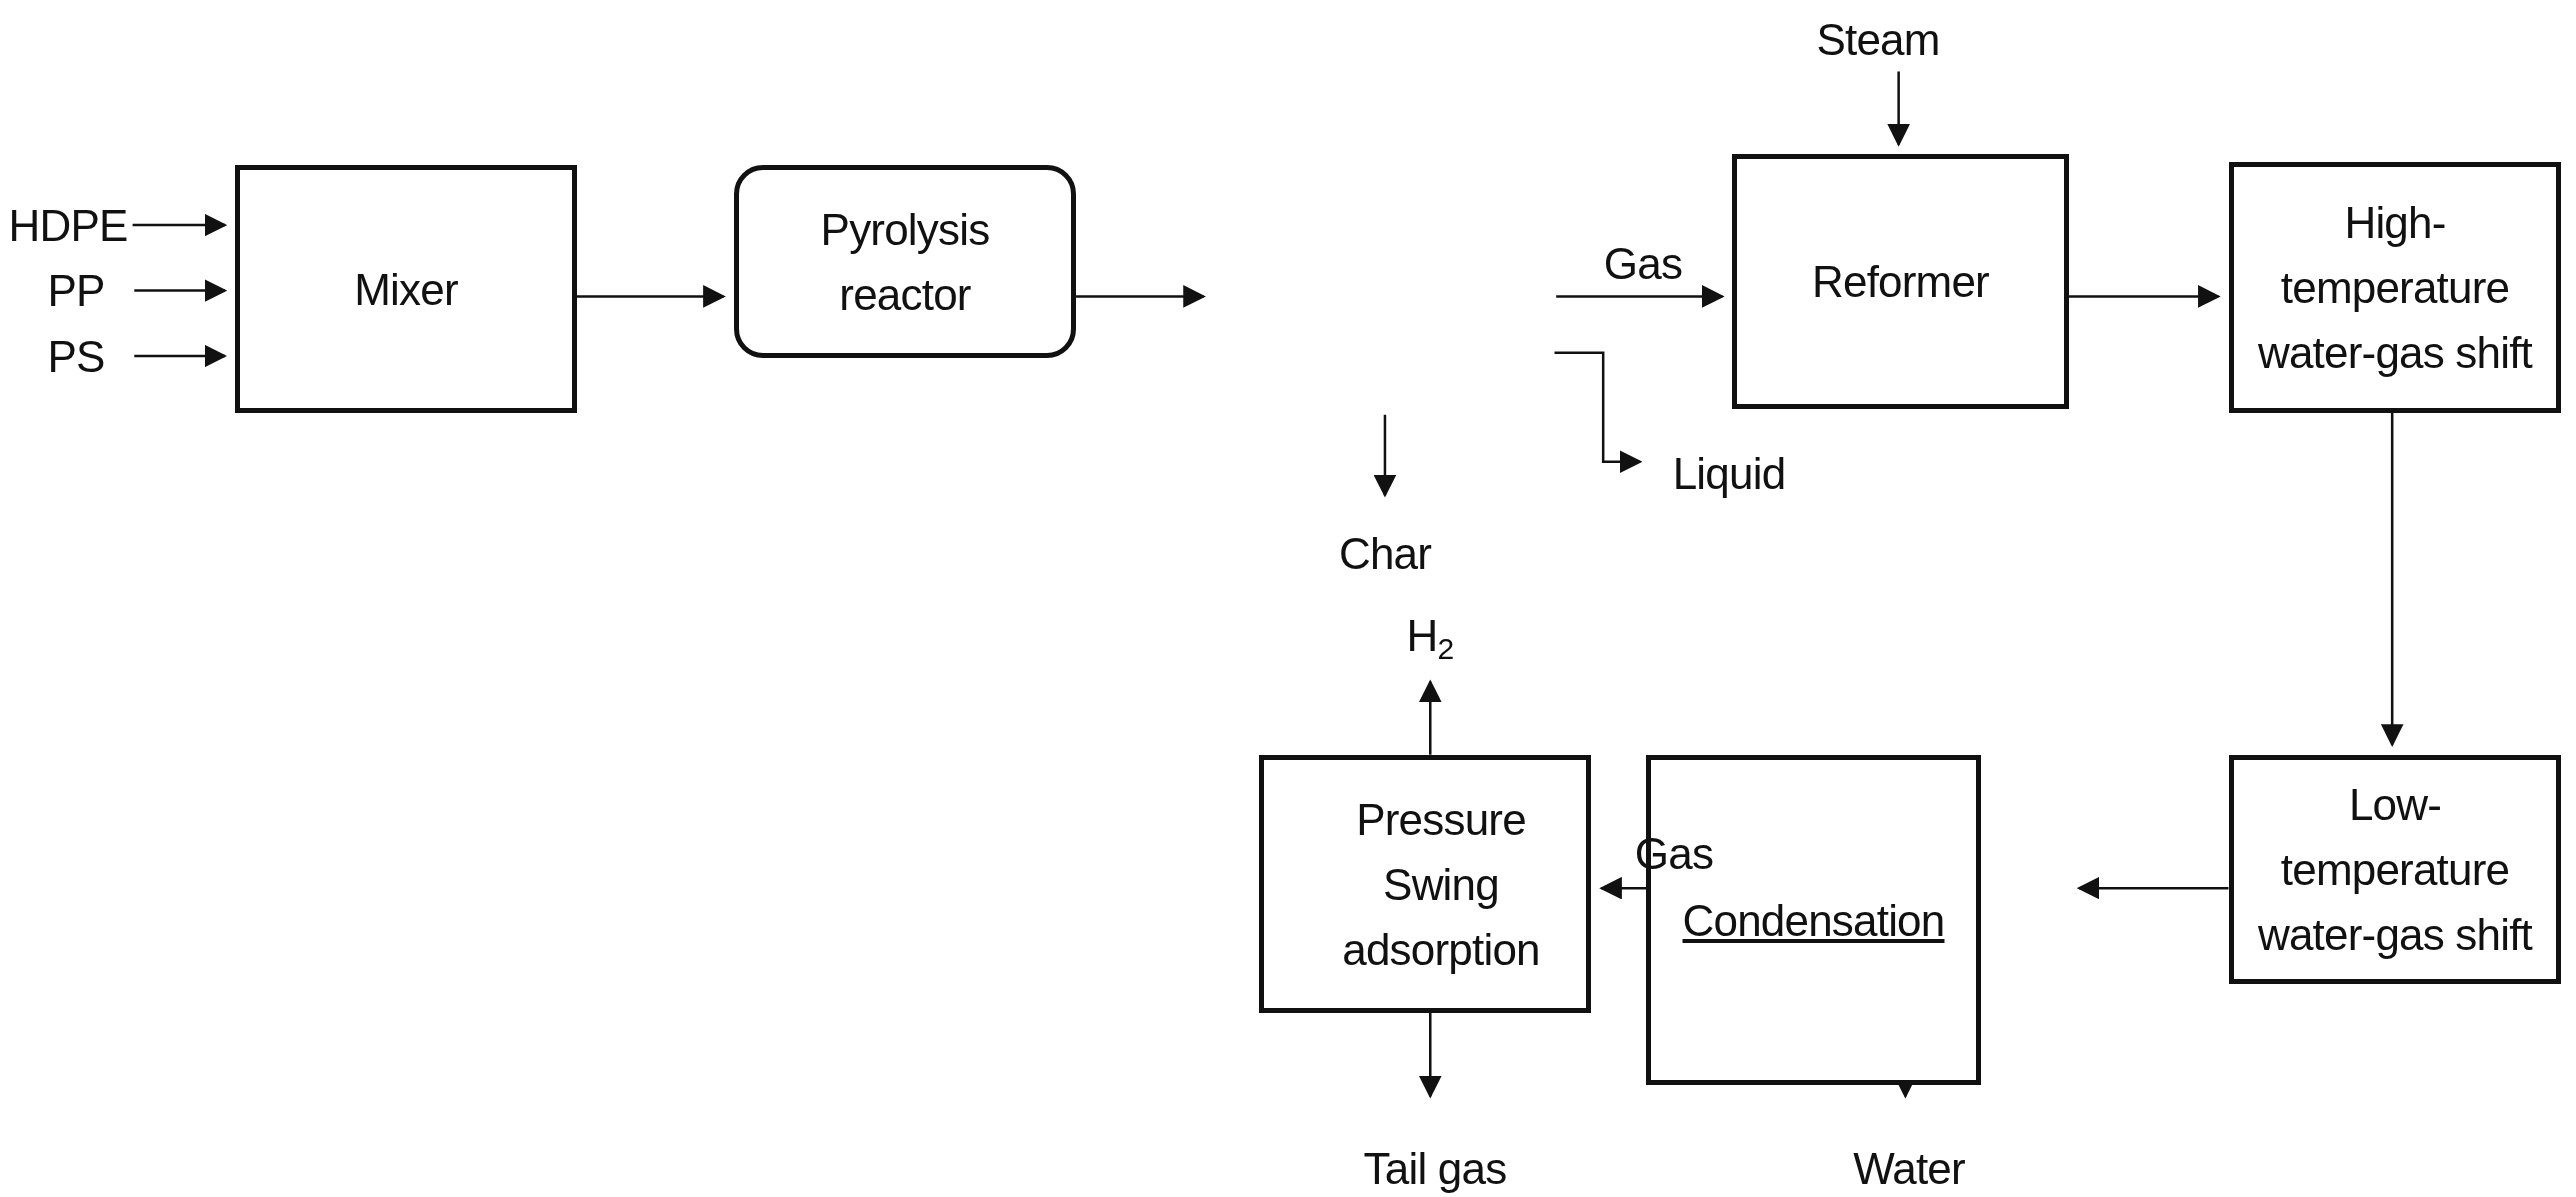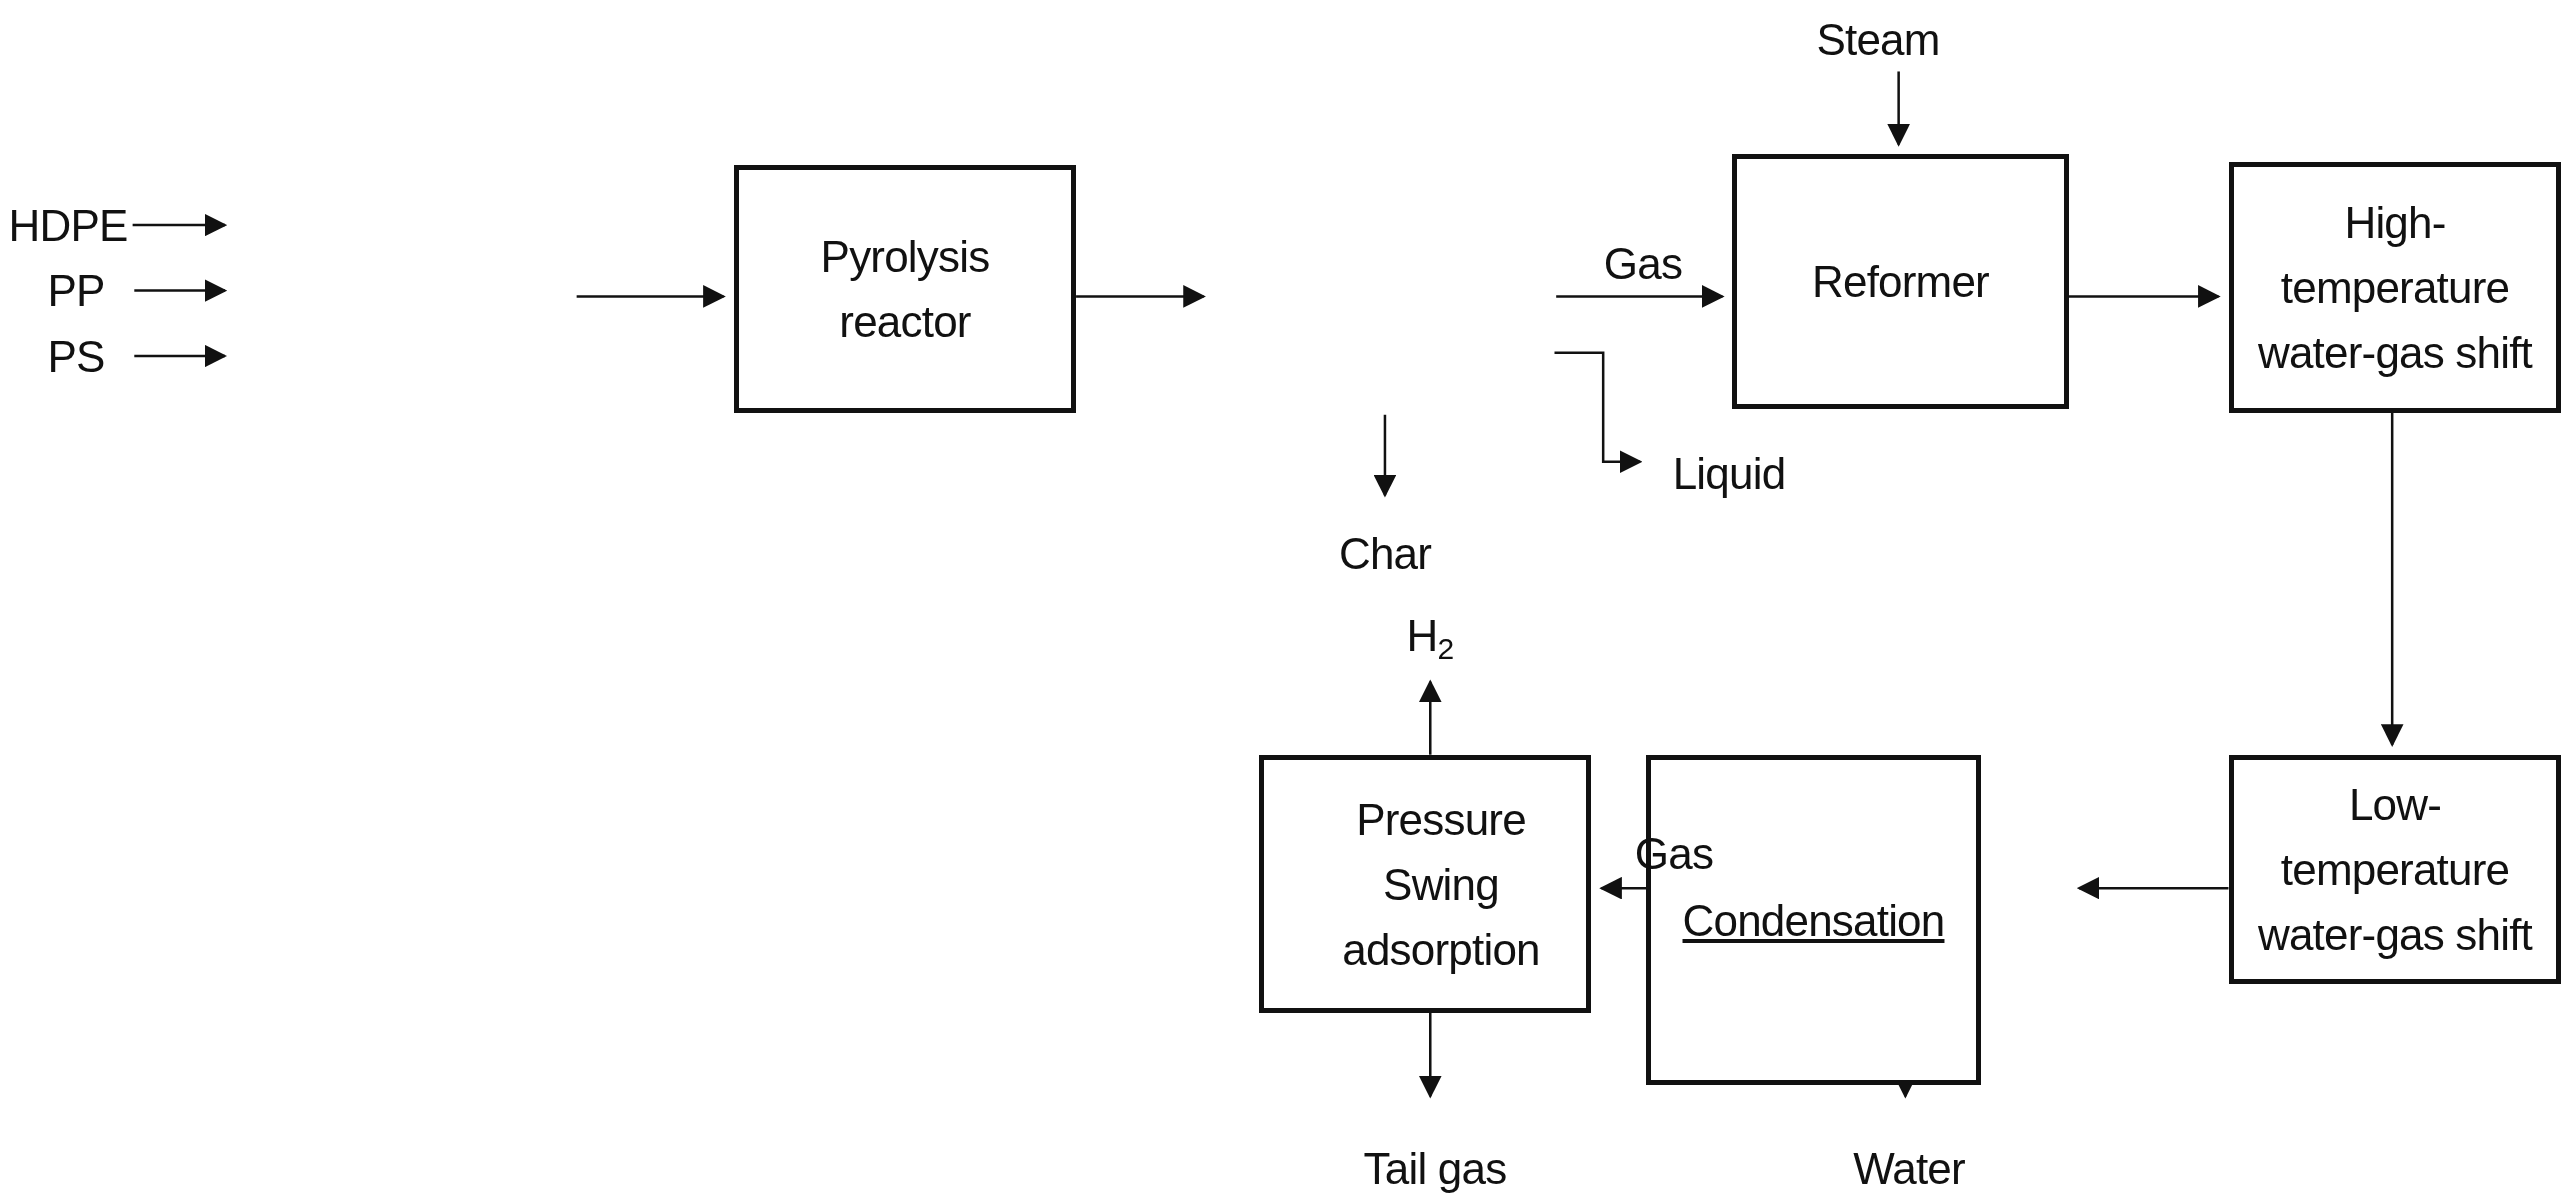--- a/index.html
+++ b/index.html
@@ -85,22 +85,25 @@
 
     <line x1="1704" y1="899" x2="1704" y2="812" stroke="#111111" stroke-width="3" marker-end="url(#arrow)"></line>
     <line x1="1704" y1="1206" x2="1704" y2="1306" stroke="#111111" stroke-width="3" marker-end="url(#arrow)"></line>
     <line x1="2270" y1="1206" x2="2270" y2="1306" stroke="#111111" stroke-width="3" marker-end="url(#arrow)"></line>
 
     <line x1="1650" y1="494" x2="1650" y2="590" stroke="#111111" stroke-width="3" marker-end="url(#arrow)"></line>
 
     <polyline points="1852,420 1910,420 1910,550 1954,550" fill="none" stroke="#111111" stroke-width="3" marker-end="url(#arrow)"></polyline>
   </svg>
 
+  <div class="node" style="left:235px; top:165px; width:342px; height:248px;">
+    <span>Mixer</span>
+  </div>
 
-  <div class="node" style="left:734px; top:165px; width:342px; height:248px;">
+  <div class="node" style="left:734px; top:165px; width:342px; height:193px;border-radius:29px;">
     <span>Pyrolysis</span>
     <span>reactor</span>
   </div>
 
 
   <div class="node" style="left:1732px; top:154px; width:337px; height:255px;">
     <span>Reformer</span>
   </div>
 
   <div class="node" style="left:2229px; top:162px; width:332px; height:251px;">

